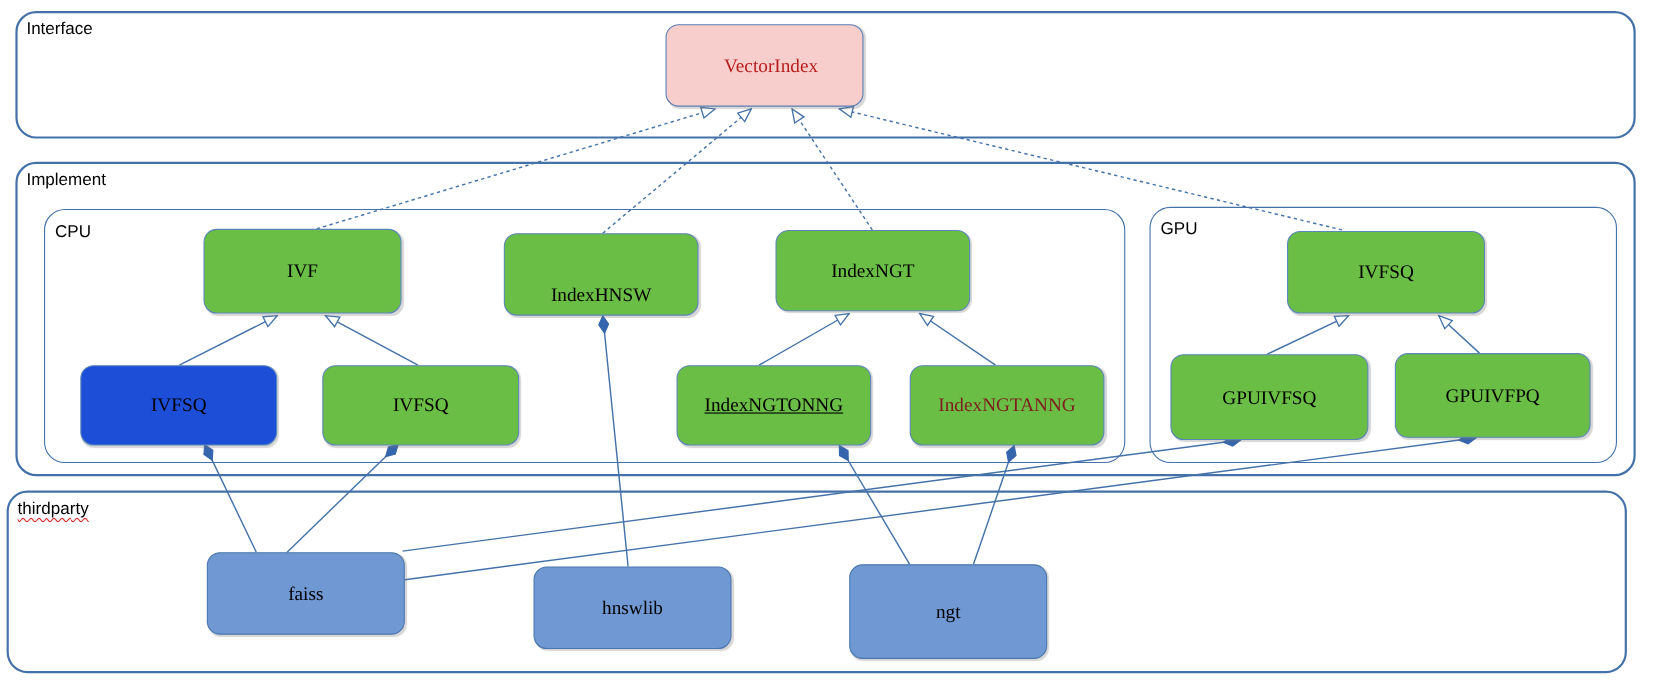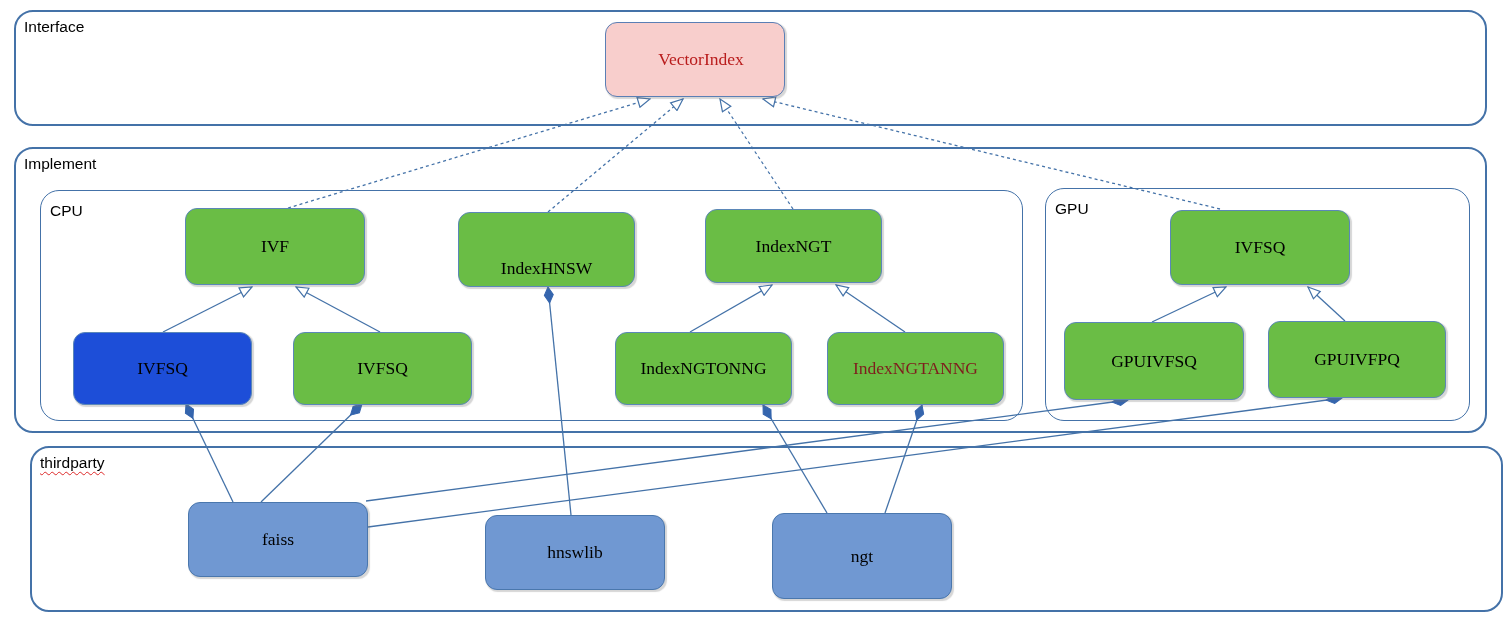--- a/index.html
+++ b/index.html
@@ -78,21 +78,21 @@
       </div>
       <div class="container outer" style="left: 14px; top: 147px; width: 1473px; height: 286px; border-color: rgb(68, 114, 168);">
         <span class="container-label" style="color: rgb(0, 0, 0);">Implement</span>
       </div>
       <div class="container inner" style="left: 40px; top: 190px; width: 983px; height: 231px; border-color: rgb(68, 114, 168);">
         <span class="container-label" style="color: rgb(0, 0, 0);">CPU</span>
       </div>
       <div class="container inner" style="left: 1045px; top: 188px; width: 425px; height: 233px; border-color: rgb(68, 114, 168);">
         <span class="container-label" style="color: rgb(0, 0, 0);">GPU</span>
       </div>
-      <div class="container outer" style="left: 30px; top: 446px; width: 1473px; height: 166px; border-color: rgb(68, 114, 168);">
+      <div class="container outer" style="left: 6px; top: 446px; width: 1473px; height: 166px; border-color: rgb(68, 114, 168);">
         <span class="container-label squiggly" style="color: rgb(0, 0, 0); text-decoration-color: rgb(221, 42, 42);">thirdparty</span>
       </div>
     </div>
   <svg id="edge-layer" width="1503" height="628" viewBox="0 0 1503 628">
     <defs>
       <marker id="arrow-hollow" viewBox="0 0 14 12" markerWidth="14" markerHeight="12" refX="13" refY="6" orient="auto" markerUnits="userSpaceOnUse">
         <path id="arrow-hollow-path" d="M1,1 L13,6 L1,11 Z" fill="#ffffff" stroke-width="1.2" stroke="#4472a8"></path>
       </marker>
       <marker id="diamond-filled" viewBox="0 0 18 12" markerWidth="18" markerHeight="12" refX="1" refY="6" orient="auto" markerUnits="userSpaceOnUse">
         <path id="diamond-filled-path" d="M1,6 L9,1.5 L17,6 L9,10.5 Z" fill="#3565ad" stroke="#3565ad"></path>
@@ -129,21 +129,21 @@
       <div class="node" style="left: 705px; top: 209px; width: 177px; height: 74px; background: rgb(106, 189, 69); border-color: rgb(91, 135, 184);">
         <span style="color: rgb(0, 0, 0);">IndexNGT</span>
       </div>
       <div class="node" style="left: 73px; top: 332px; width: 179px; height: 73px; background: #1d4ed8; border-color: rgb(91, 135, 184);">
         <span style="color: rgb(0, 0, 0);">IVFSQ</span>
       </div>
       <div class="node" style="left: 293px; top: 332px; width: 179px; height: 73px; background: rgb(106, 189, 69); border-color: rgb(91, 135, 184);">
         <span style="color: rgb(0, 0, 0);">IVFSQ</span>
       </div>
       <div class="node" style="left: 615px; top: 332px; width: 177px; height: 73px; background: rgb(106, 189, 69); border-color: rgb(91, 135, 184);">
-        <span style="color: rgb(0, 0, 0);">IndexNGTONNG</span>
+        <span style="color: rgb(0, 0, 0); text-decoration: underline;">IndexNGTONNG</span>
       </div>
       <div class="node" style="left: 827px; top: 332px; width: 177px; height: 73px; background: rgb(106, 189, 69); border-color: rgb(91, 135, 184);">
         <span style="color: #7f1d1d;">IndexNGTANNG</span>
       </div>
       <div class="node" style="left: 1170px; top: 210px; width: 180px; height: 75px; background: rgb(106, 189, 69); border-color: rgb(91, 135, 184);">
         <span style="color: rgb(0, 0, 0);">IVFSQ</span>
       </div>
       <div class="node" style="left: 1064px; top: 322px; width: 180px; height: 78px; background: rgb(106, 189, 69); border-color: rgb(91, 135, 184);">
         <span style="color: rgb(0, 0, 0); font-family: Liberation Serif, serif;">GPUIVFSQ</span>
       </div>

